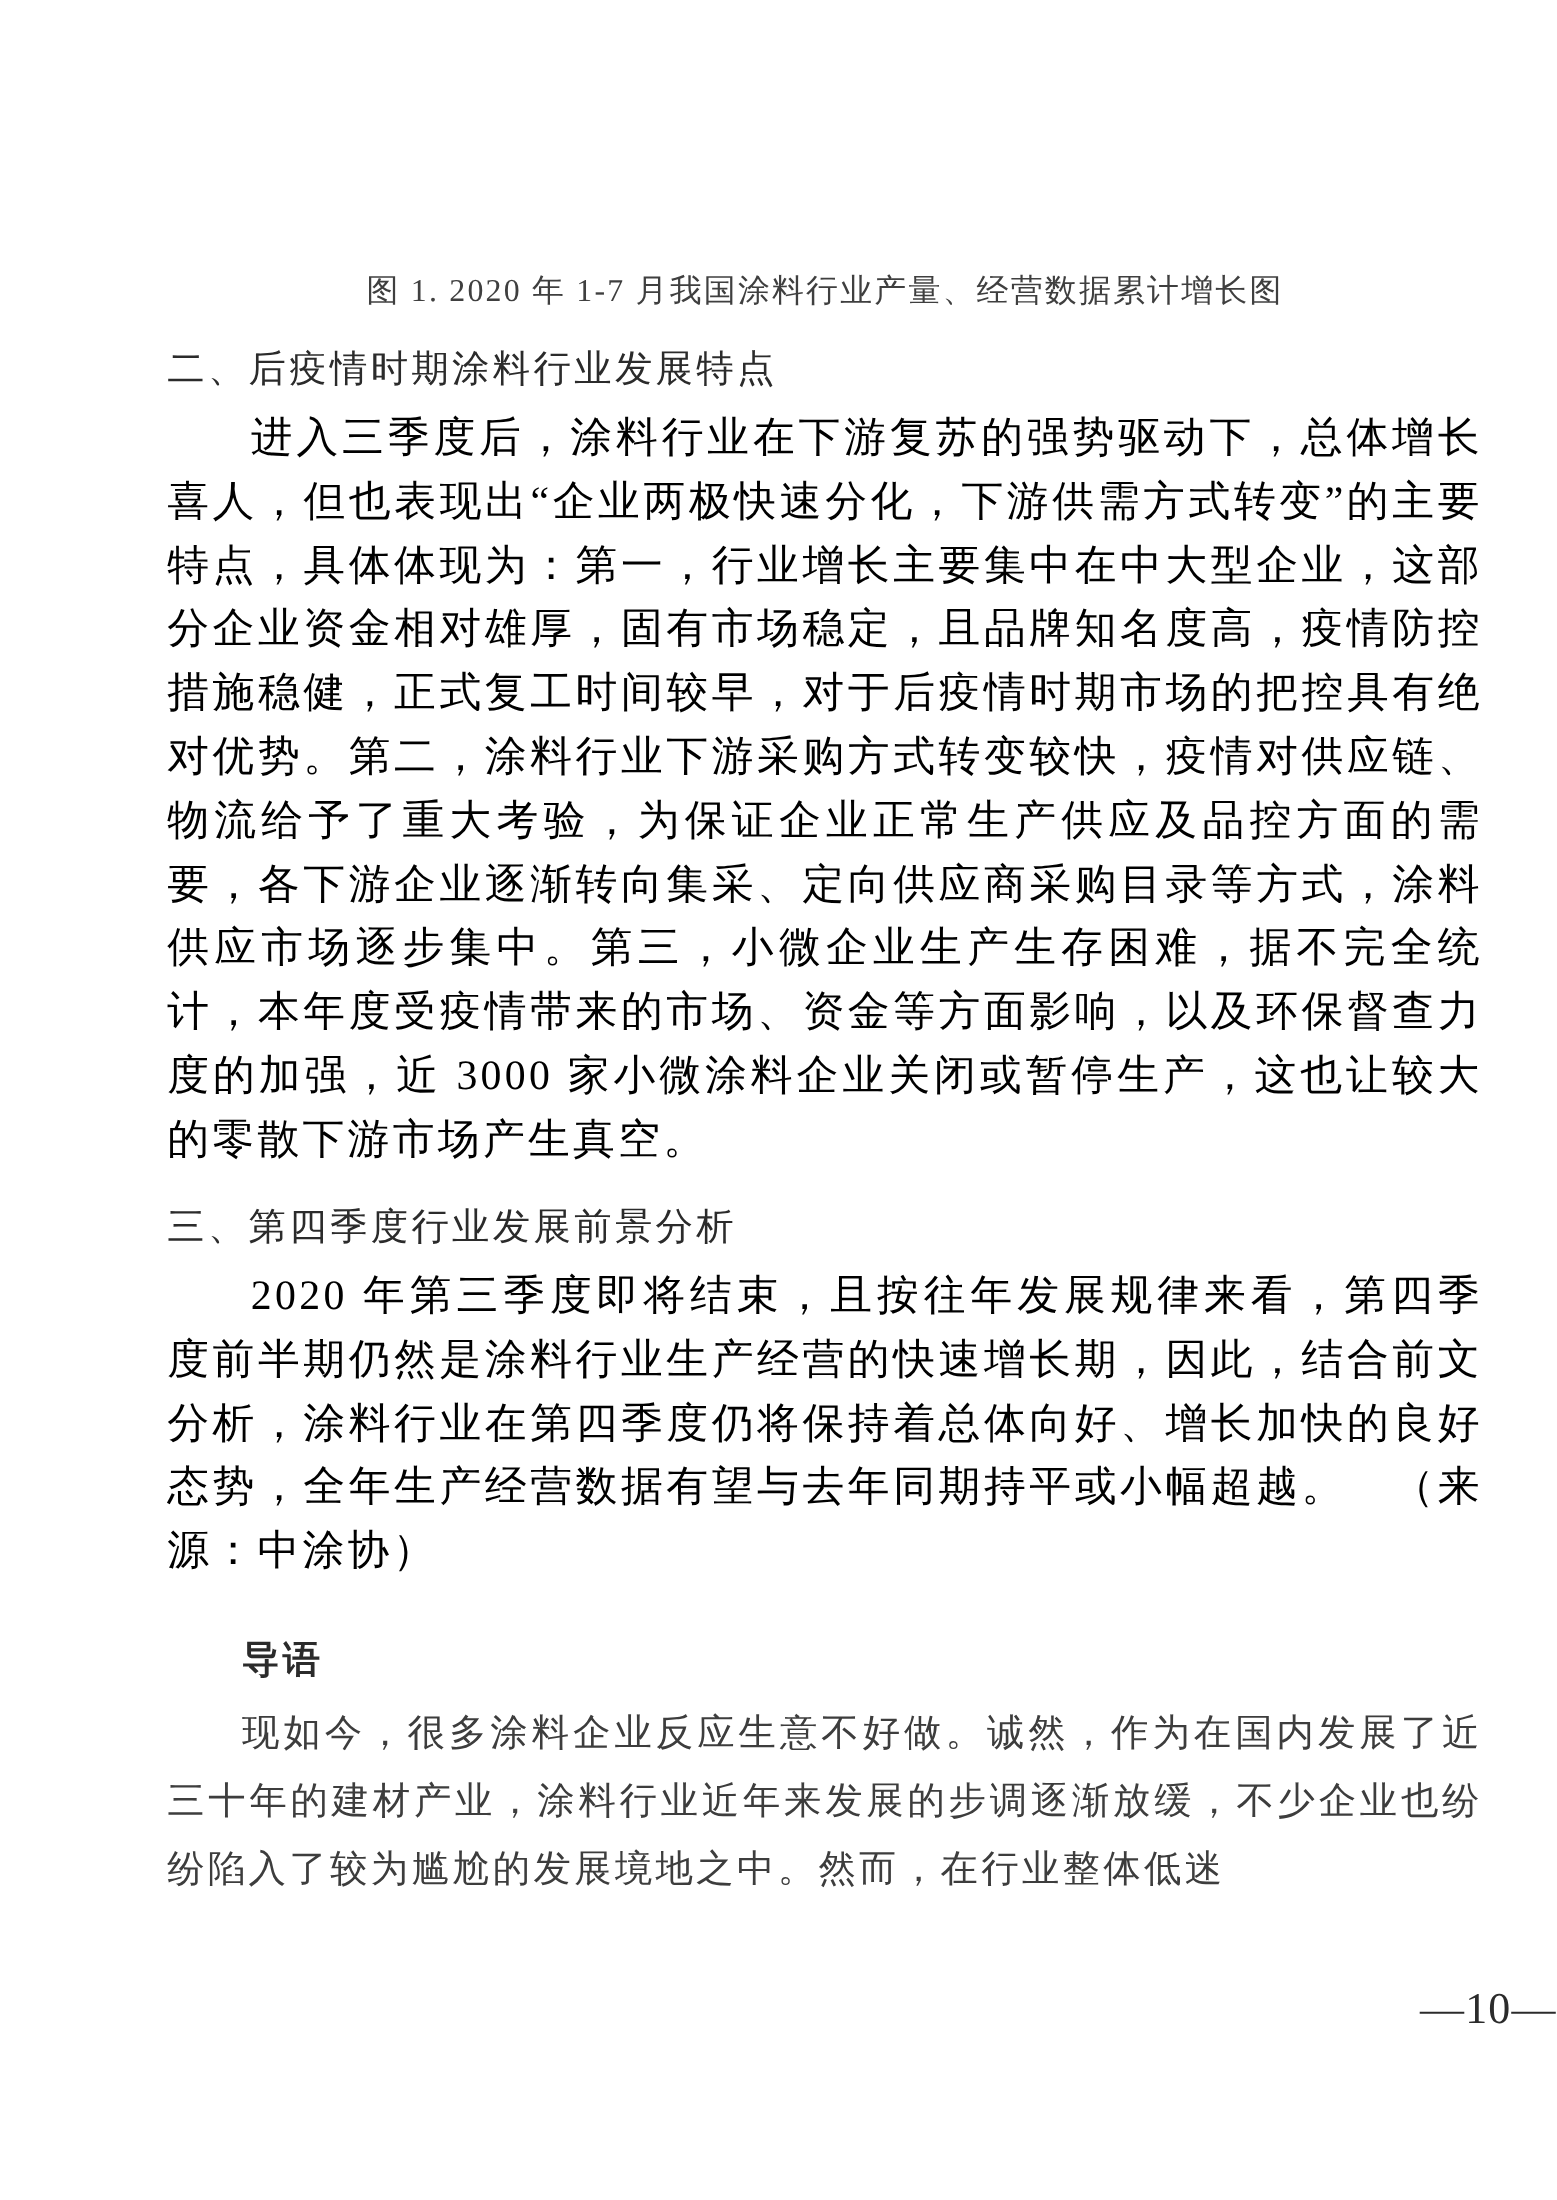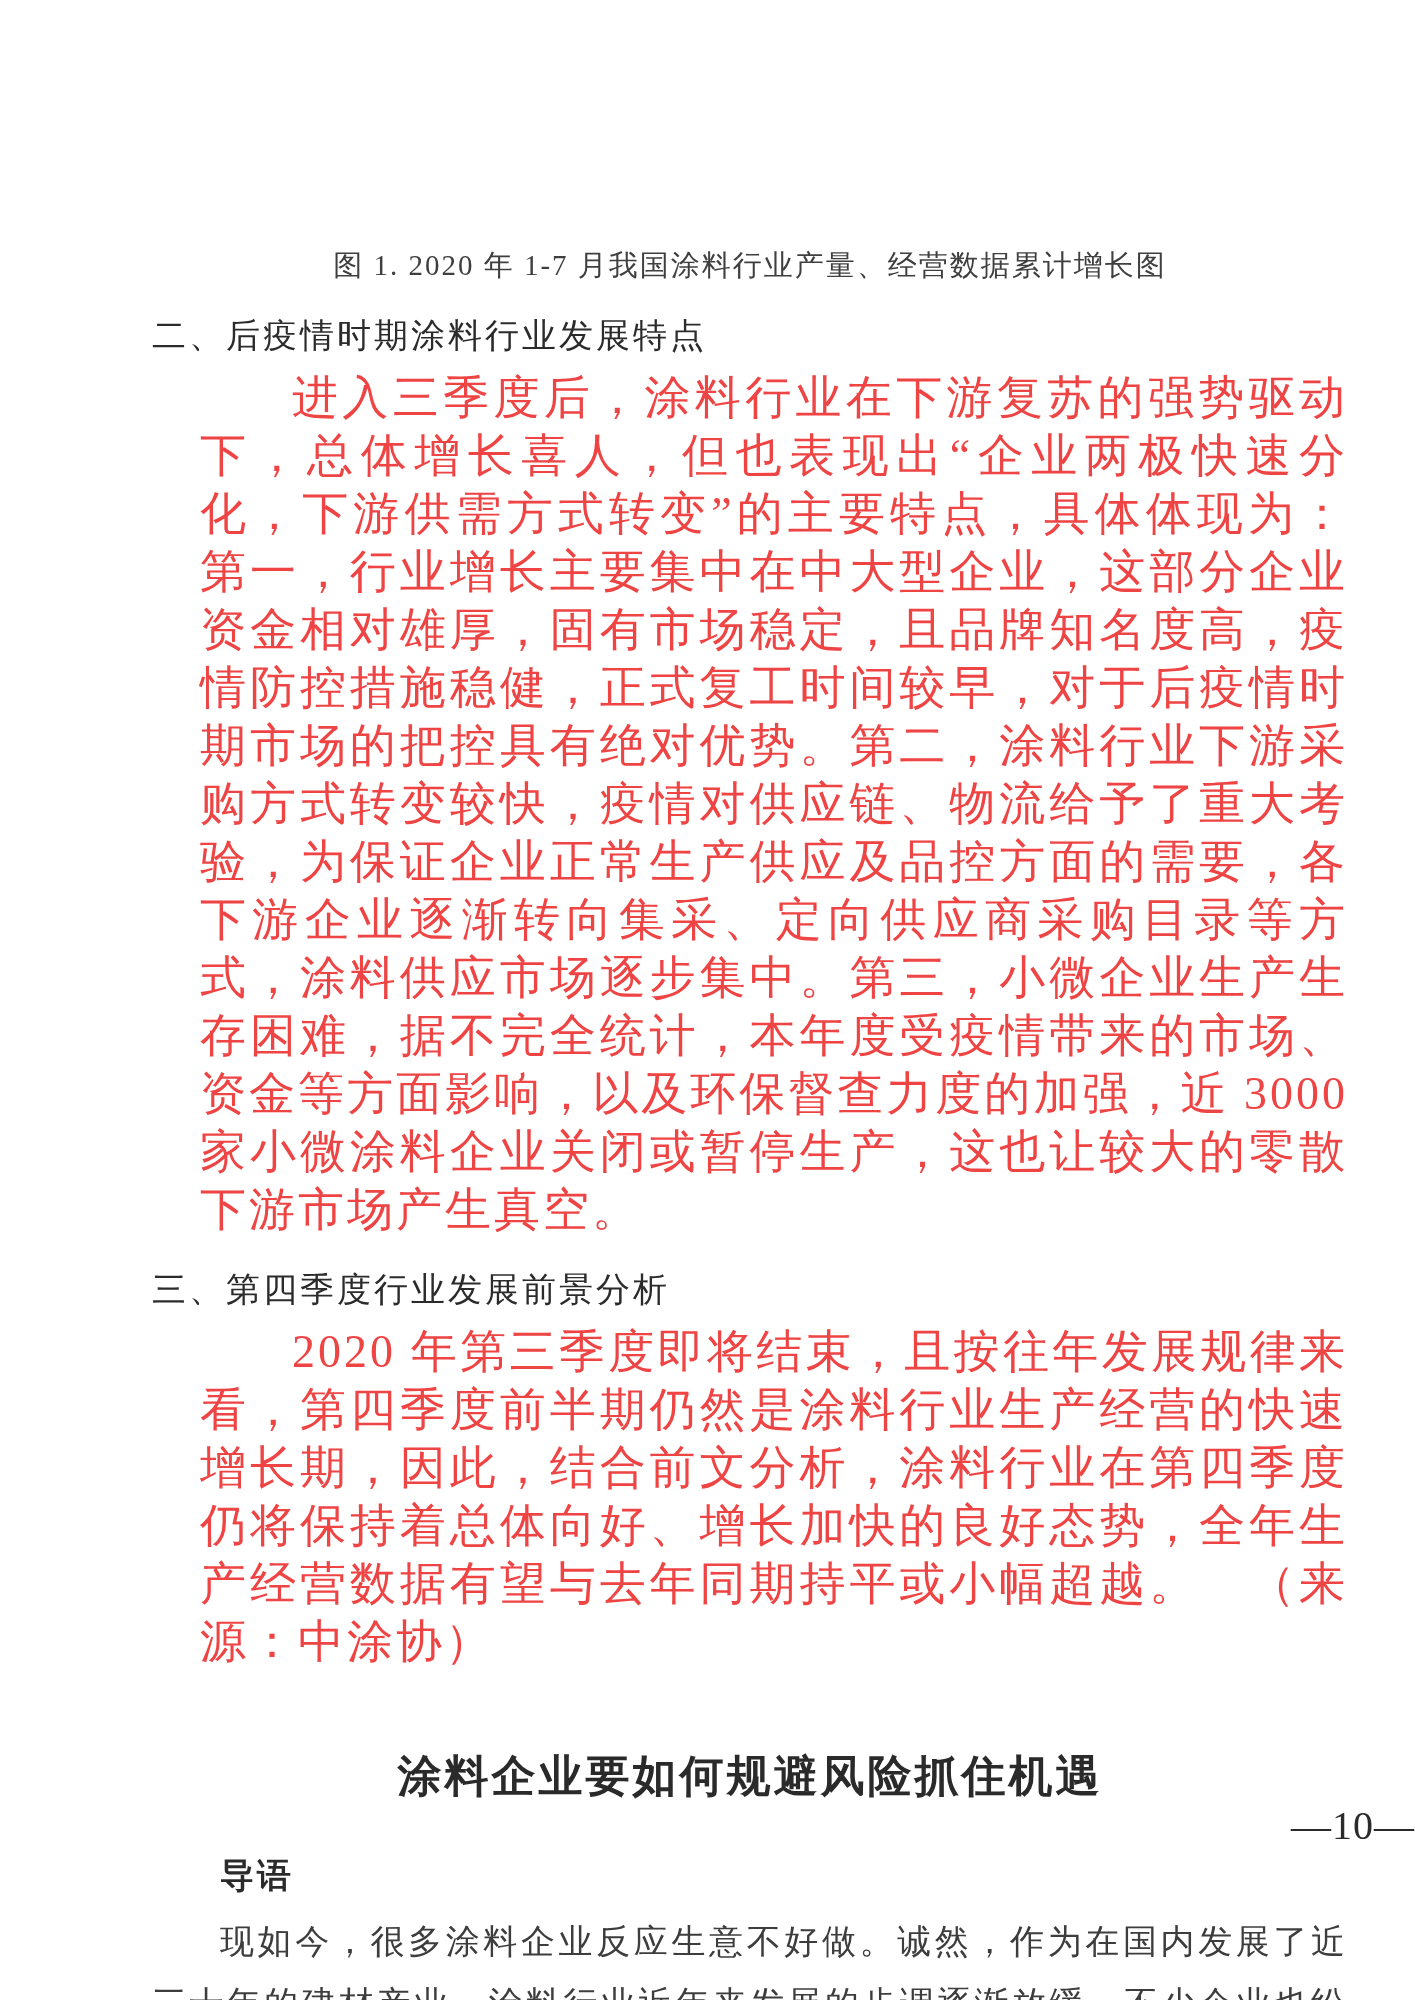--- a/index.html
+++ b/index.html
@@ -27,28 +27,27 @@
   }
   h2.section-heading {
     font-size: 34px;
     font-weight: normal;
     letter-spacing: 3px;
     color: #2b2b2b;
     line-height: 50px;
     margin-top: 26px;
   }
   p.body-para {
-    font-size: 46px;
+    font-size: 38px;
     letter-spacing: 3px;
     line-height: 58px;
     text-align: justify;
     text-indent: 2em;
-    color: #ef4444;
+    color: #000000;
     margin-top: 8px;
-    margin-left: 48px;
   }
   h1.article-title {
     text-align: center;
     font-size: 44px;
     font-weight: bold;
     letter-spacing: 3px;
     color: #2a2a2a;
     margin-top: 78px;
     line-height: 56px;
   }
@@ -90,21 +89,20 @@
   <div class="figure-caption">图 1. 2020 年 1-7 月我国涂料行业产量、经营数据累计增长图</div>
 
   <h2 class="section-heading">二、后疫情时期涂料行业发展特点</h2>
 
   <p class="body-para">进入三季度后，涂料行业在下游复苏的强势驱动下，总体增长喜人，但也表现出“企业两极快速分化，下游供需方式转变”的主要特点，具体体现为：第一，行业增长主要集中在中大型企业，这部分企业资金相对雄厚，固有市场稳定，且品牌知名度高，疫情防控措施稳健，正式复工时间较早，对于后疫情时期市场的把控具有绝对优势。第二，涂料行业下游采购方式转变较快，疫情对供应链、物流给予了重大考验，为保证企业正常生产供应及品控方面的需要，各下游企业逐渐转向集采、定向供应商采购目录等方式，涂料供应市场逐步集中。第三，小微企业生产生存困难，据不完全统计，本年度受疫情带来的市场、资金等方面影响，以及环保督查力度的加强，近 3000 家小微涂料企业关闭或暂停生产，这也让较大的零散下游市场产生真空。</p>
 
   <h2 class="section-heading">三、第四季度行业发展前景分析</h2>
 
   <p class="body-para">2020 年第三季度即将结束，且按往年发展规律来看，第四季度前半期仍然是涂料行业生产经营的快速增长期，因此，结合前文分析，涂料行业在第四季度仍将保持着总体向好、增长加快的良好态势，全年生产经营数据有望与去年同期持平或小幅超越。　（来源：中涂协）</p>
 
-  <h1 class="article-title">涂料企业要如何规避风险抓住机遇</h1>
 
   <div class="lead-label">导语</div>
 
   <p class="lead-para">现如今，很多涂料企业反应生意不好做。诚然，作为在国内发展了近三十年的建材产业，涂料行业近年来发展的步调逐渐放缓，不少企业也纷纷陷入了较为尴尬的发展境地之中。然而，在行业整体低迷</p>
 
   <div class="page-number">—10—</div>
 
 </div>
 
 </body></html>

